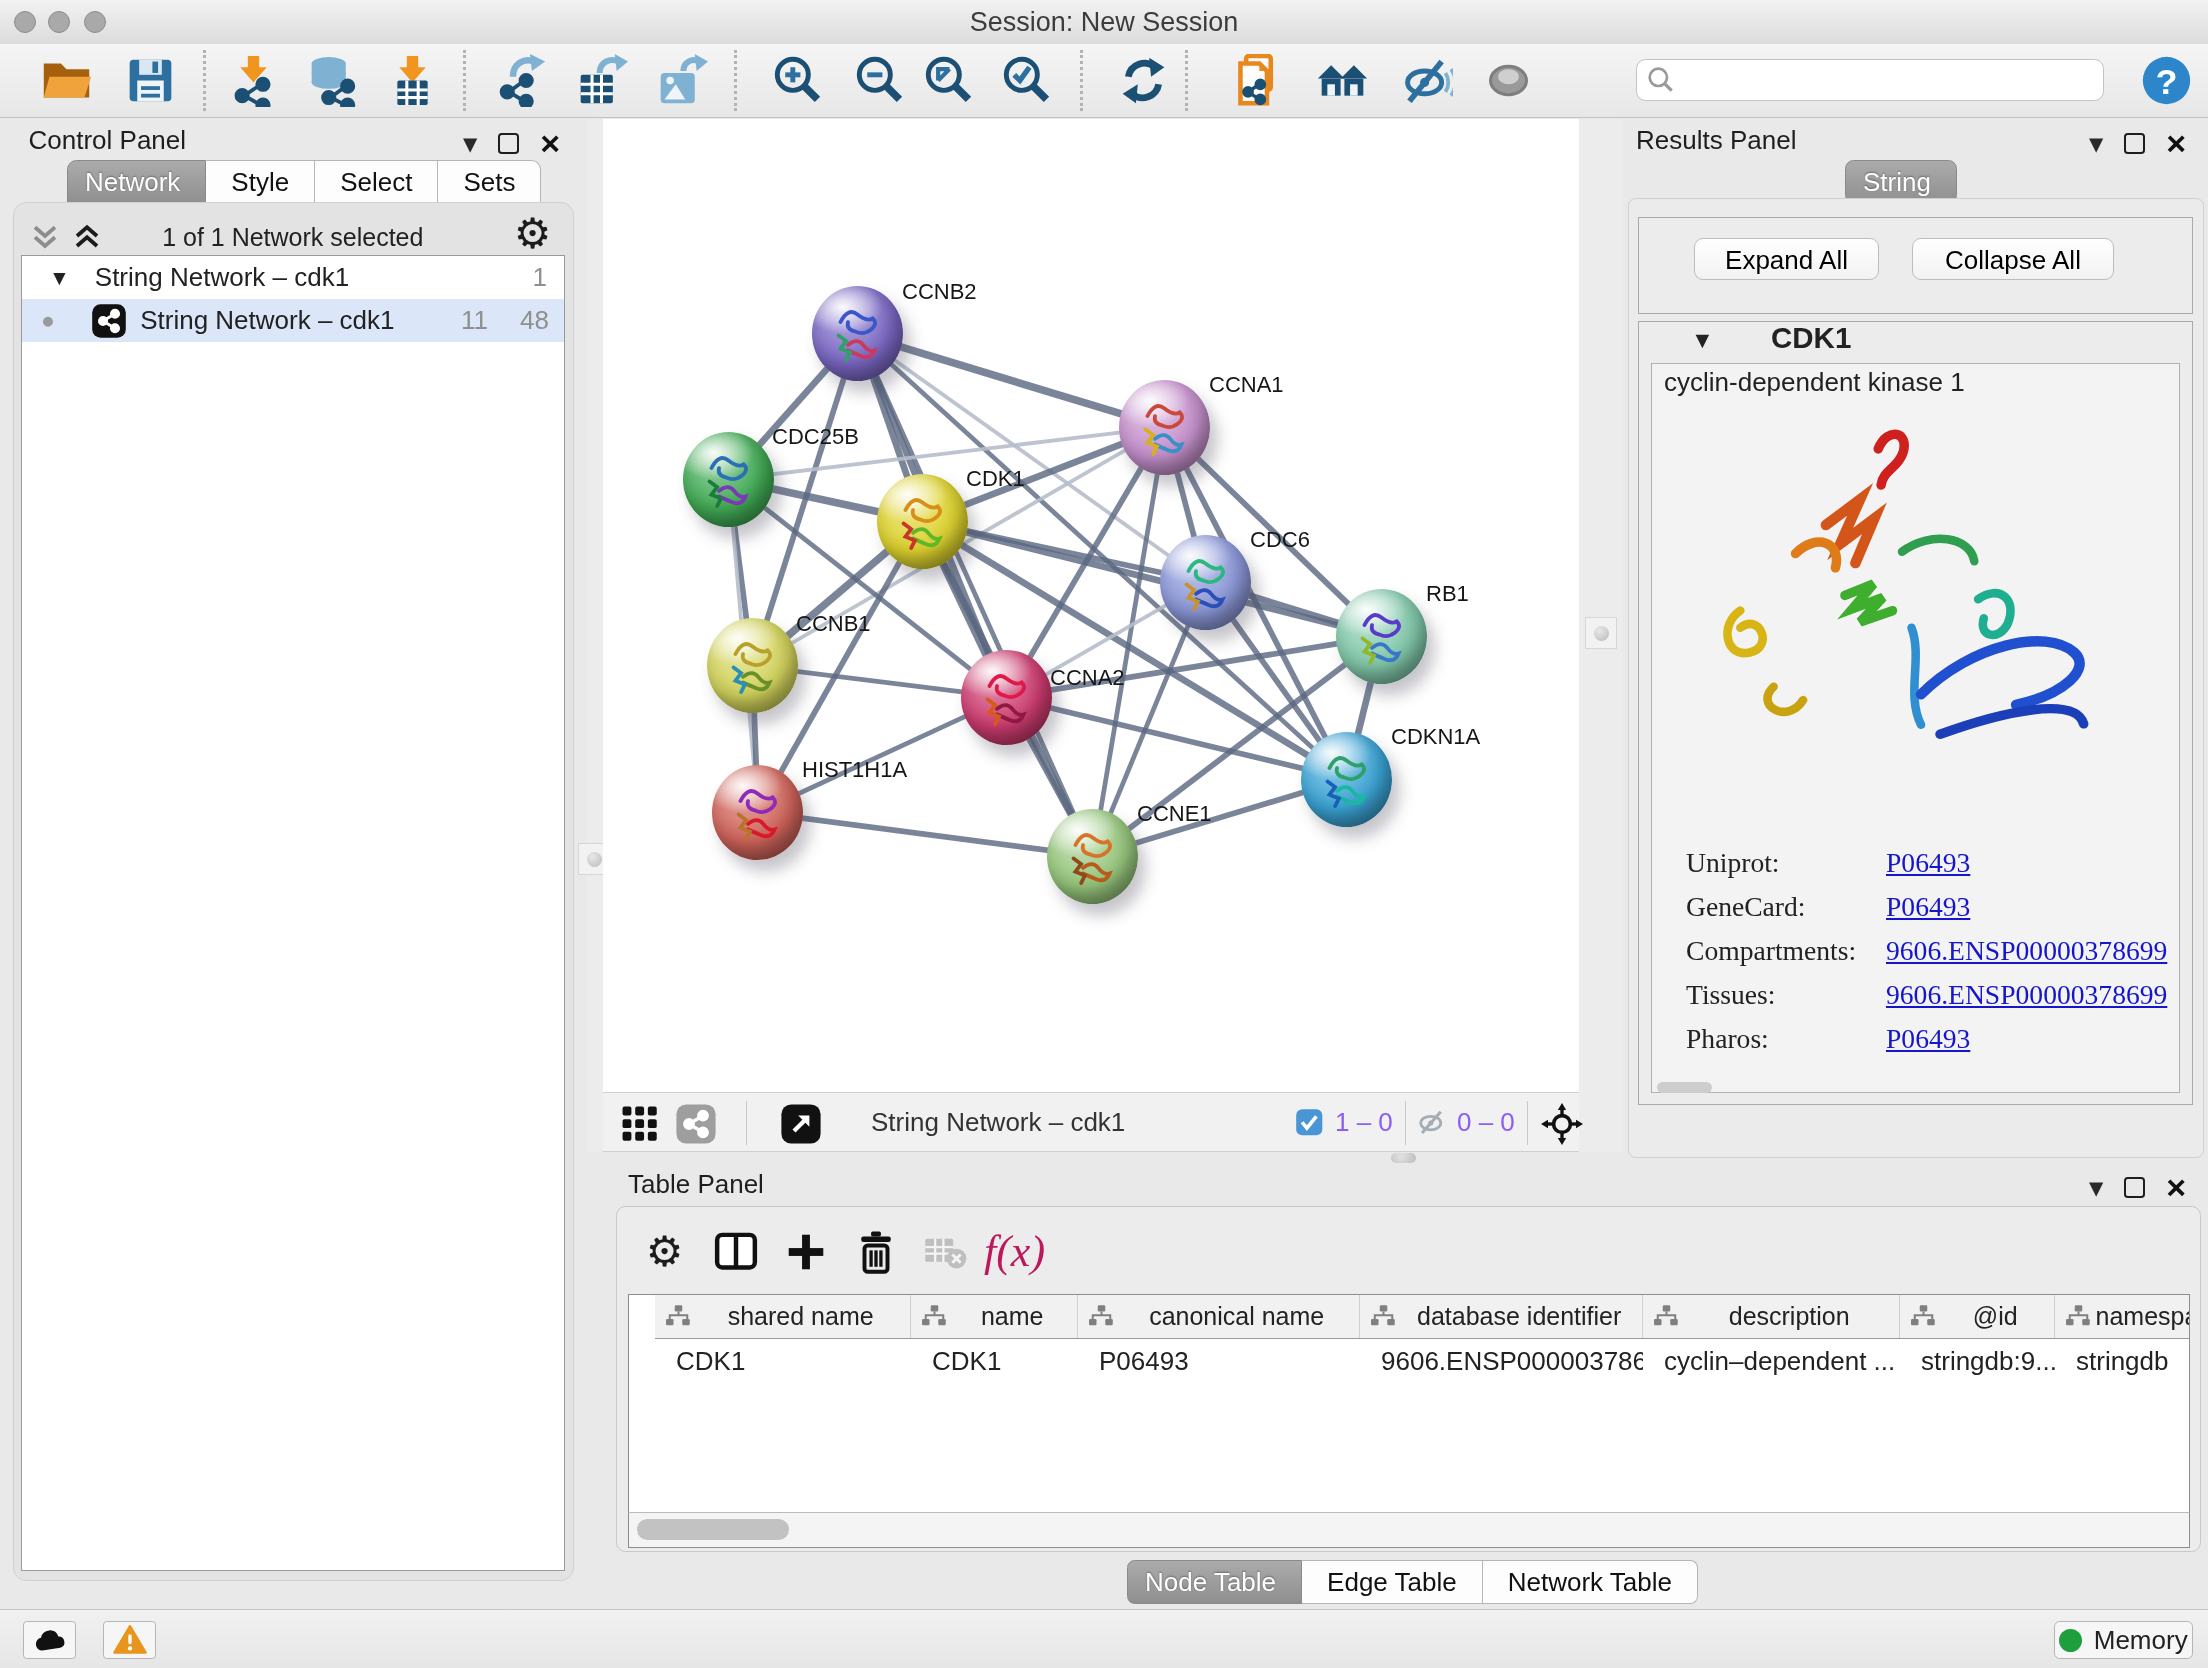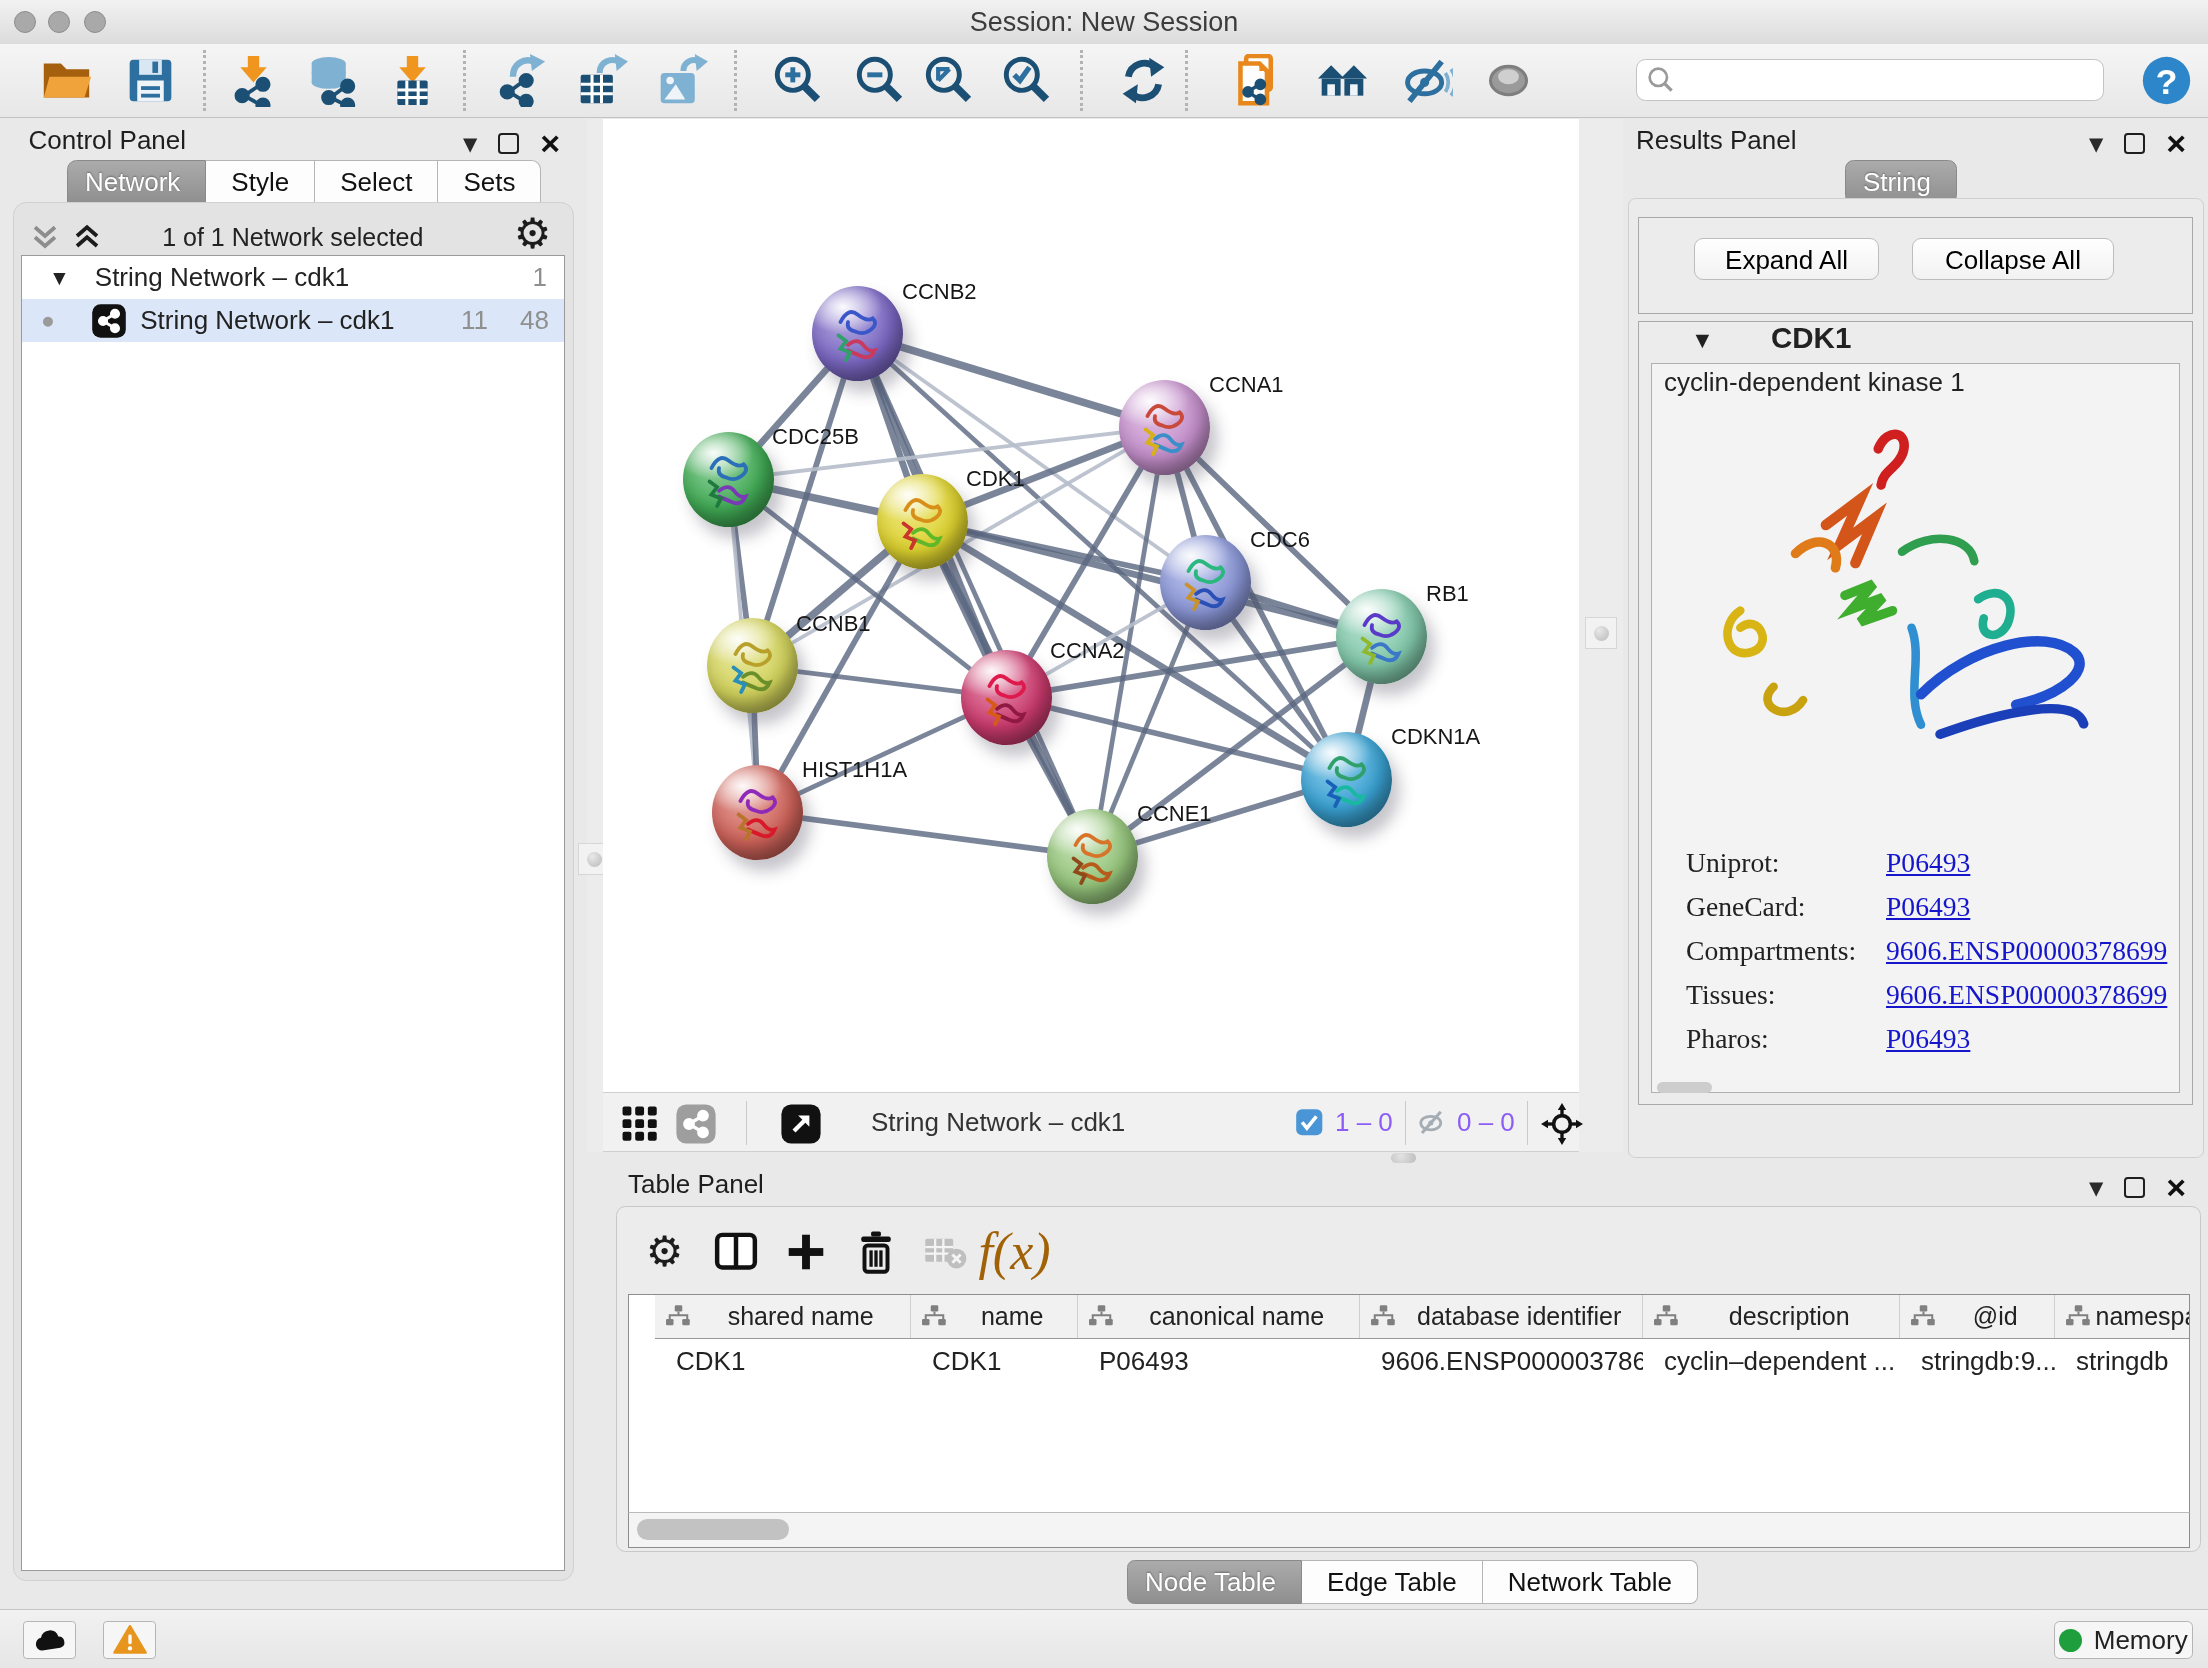--- a/index.html
+++ b/index.html
@@ -479,21 +479,21 @@
         </svg>
       </div>
       <div class="nlabel" style="left: 193px; top: 492px;">CCNB1</div>
       <div class="node" style="left: 358px; top: 531px; background: radial-gradient(62% 40% at 34% 22%, rgba(255, 255, 255, 0.95), rgba(255, 255, 255, 0) 70%), radial-gradient(circle at 38% 32%, rgb(227, 147, 175) 0%, rgb(204, 59, 110) 55%, rgb(126, 37, 68) 100%); box-shadow: rgba(60, 60, 80, 0.3) 7.6px 11.4px 15px, rgba(0, 0, 0, 0.28) -7.6px -11.4px 19px inset;">
         <svg width="91" height="95" viewBox="0 0 96 100">
           <path d="M30 38 q8 -16 18 -8 t16 4 q6 6 -2 12 t-16 2 q-10 -2 -8 -10" stroke="#e0194c" stroke-width="4" fill="none" stroke-linecap="round"></path>
           <path d="M38 62 q10 -8 16 0 t12 6 q-4 10 -14 6 t-14 -6" stroke="#8f1940" stroke-width="4" fill="none" stroke-linecap="round"></path>
           <path d="M28 52 l8 6 l-6 8 l10 4 l-4 8" stroke="#d85a19" stroke-width="4" fill="none" stroke-linecap="round"></path>
         </svg>
       </div>
-      <div class="nlabel" style="left: 447px; top: 519px;">CCNA2</div>
+      <div class="nlabel" style="left: 447px; top: 546px;">CCNA2</div>
       <div class="node" style="left: 698px; top: 613px; background: radial-gradient(62% 40% at 34% 22%, rgba(255, 255, 255, 0.95), rgba(255, 255, 255, 0) 70%), radial-gradient(circle at 38% 32%, rgb(147, 204, 231) 0%, rgb(58, 163, 212) 55%, rgb(36, 101, 131) 100%); box-shadow: rgba(60, 60, 80, 0.3) 7.6px 11.4px 15px, rgba(0, 0, 0, 0.28) -7.6px -11.4px 19px inset;">
         <svg width="91" height="95" viewBox="0 0 96 100">
           <path d="M30 38 q8 -16 18 -8 t16 4 q6 6 -2 12 t-16 2 q-10 -2 -8 -10" stroke="#2fa06a" stroke-width="4" fill="none" stroke-linecap="round"></path>
           <path d="M38 62 q10 -8 16 0 t12 6 q-4 10 -14 6 t-14 -6" stroke="#19b8a0" stroke-width="4" fill="none" stroke-linecap="round"></path>
           <path d="M28 52 l8 6 l-6 8 l10 4 l-4 8" stroke="#1960b8" stroke-width="4" fill="none" stroke-linecap="round"></path>
         </svg>
       </div>
       <div class="nlabel" style="left: 788px; top: 605px;">CDKN1A</div>
       <div class="node" style="left: 109px; top: 646px; background: radial-gradient(62% 40% at 34% 22%, rgba(255, 255, 255, 0.95), rgba(255, 255, 255, 0) 70%), radial-gradient(circle at 38% 32%, rgb(229, 169, 164) 0%, rgb(207, 99, 90) 55%, rgb(128, 61, 56) 100%); box-shadow: rgba(60, 60, 80, 0.3) 7.6px 11.4px 15px, rgba(0, 0, 0, 0.28) -7.6px -11.4px 19px inset;">
         <svg width="91" height="95" viewBox="0 0 96 100">
@@ -684,21 +684,21 @@
               <line x1="8" y1="6" x2="8" y2="20"></line>
               <line x1="13" y1="6" x2="13" y2="20"></line>
             </g>
             <circle cx="21" cy="18" r="6" fill="#8a8a8a"></circle>
             <g stroke="#fff" stroke-width="1.8">
               <line x1="18.5" y1="15.5" x2="23.5" y2="20.5"></line>
               <line x1="23.5" y1="15.5" x2="18.5" y2="20.5"></line>
             </g>
           </svg>
         </span>
-      <span class="tpicon" style="left:985px;font-family:'Liberation Serif',serif;font-style:italic;font-size:52px;color:#a16207">f(x)</span>
+      <span class="tpicon" style="left:985px;font-family:'Liberation Serif',serif;font-style:italic;font-size:44px;color:#be185d">f(x)</span>
     </div>
     <div class="table">
       <div class="thead" id="thead">
           <div class="th" style="width: 256px; flex: 0 0 auto;">
             <svg width="25" height="23" viewBox="0 0 20 18" style="margin-left:11.4px">
               <g fill="#808080">
                 <rect x="7" y="0" width="6" height="5" rx="1"></rect>
                 <rect x="0" y="11" width="6" height="5" rx="1"></rect>
                 <rect x="13" y="11" width="6" height="5" rx="1"></rect>
               </g>

